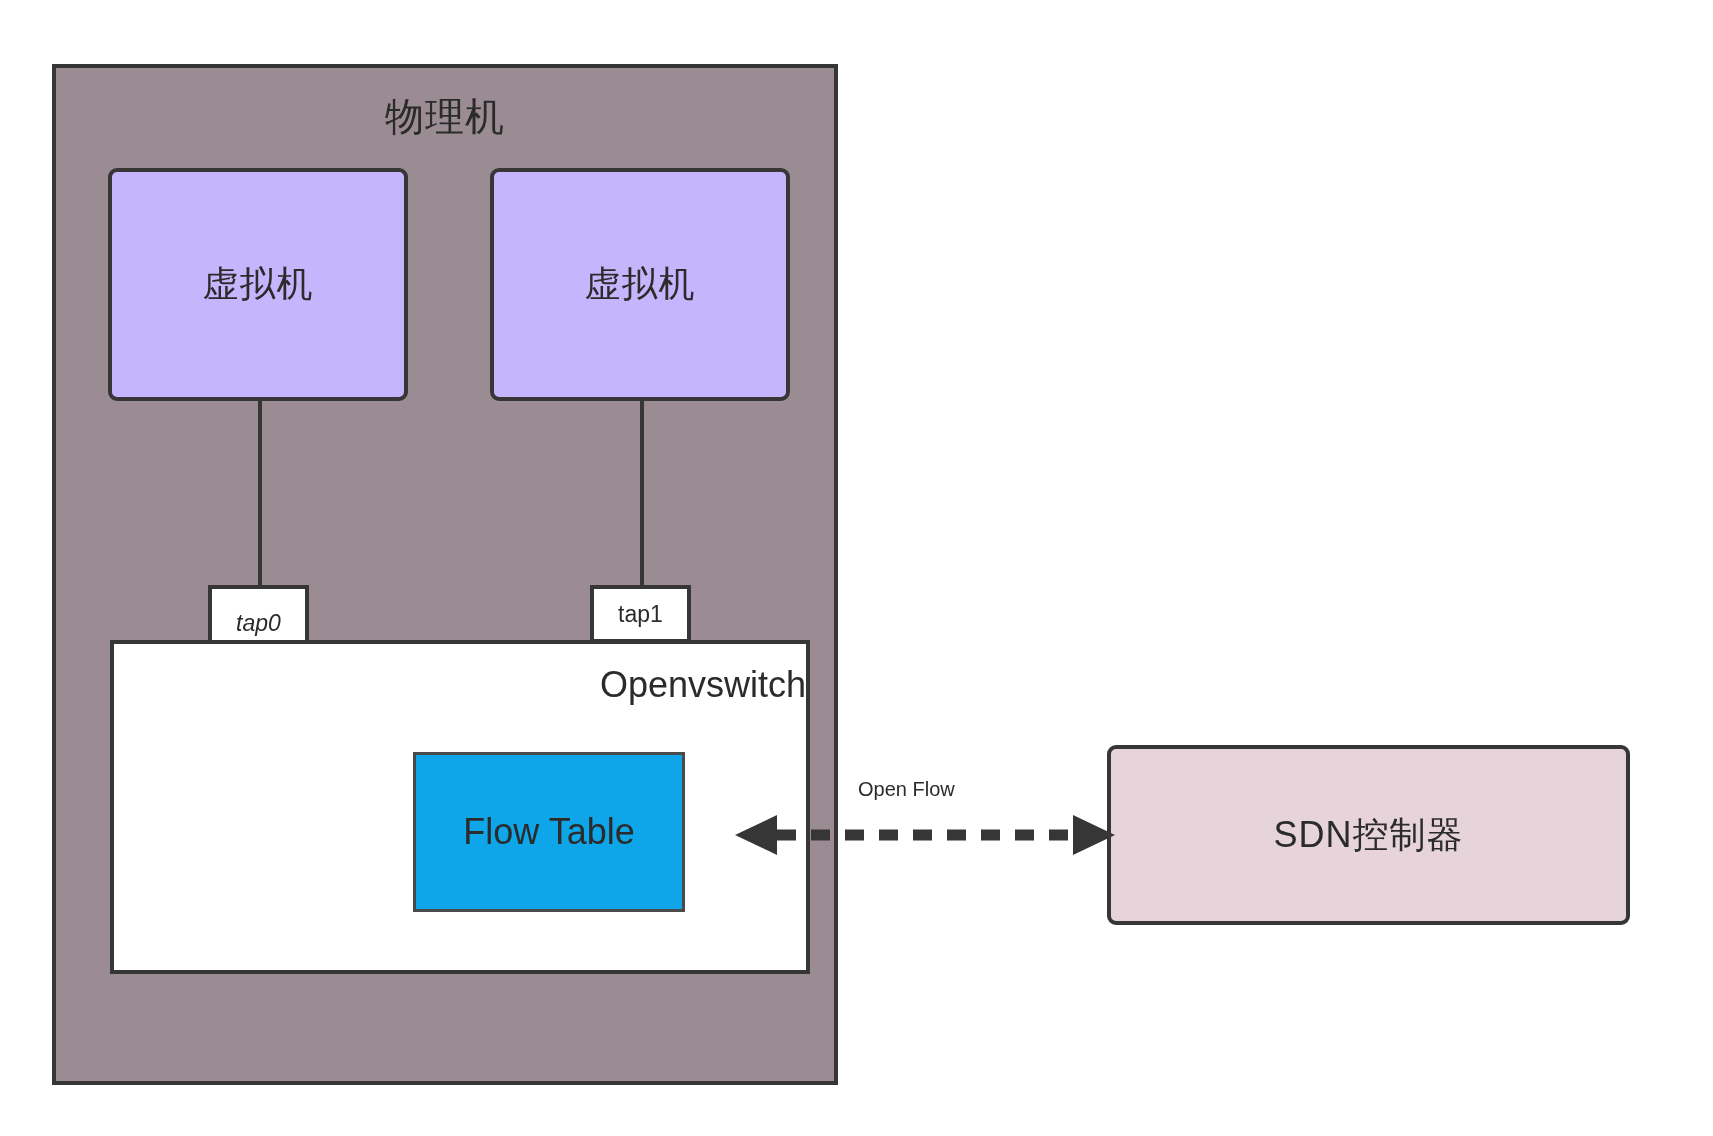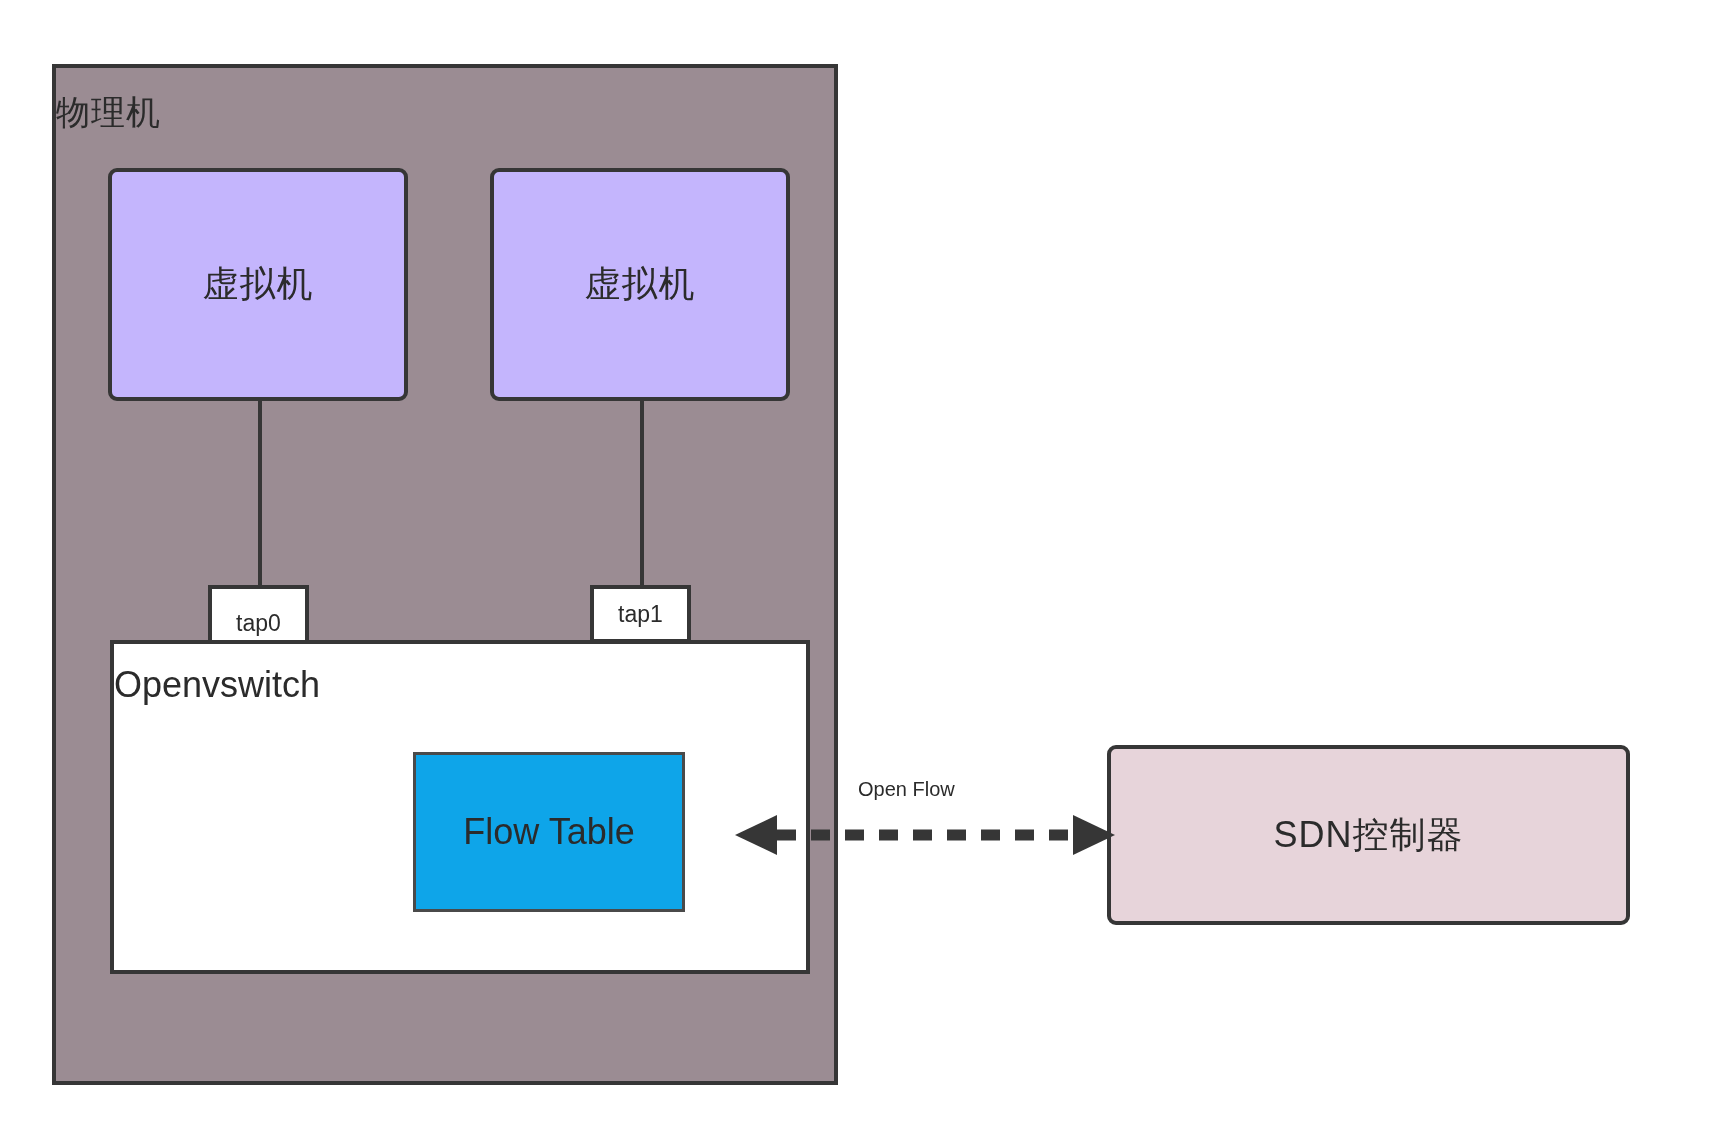--- a/index.html
+++ b/index.html
@@ -29,21 +29,22 @@
     height: 1021px;
     box-sizing: border-box;
     background: #9b8c93;
     border: 4px solid #363636;
   }
   .host-title {
     position: absolute;
     left: 0;
     top: 22px;
     width: 100%;
-    font-size: 34px;
+    text-align: center;
+    font-size: 39px;
     color: #2b2b2b;
     letter-spacing: 1px;
   }
 
   
   .vm-box {
     position: absolute;
     box-sizing: border-box;
     background: #c4b5fd;
     border: 4px solid #363636;
@@ -76,40 +77,40 @@
     background: #ffffff;
     border: 4px solid #363636;
     display: flex;
     align-items: center;
     justify-content: center;
   }
   .tap-label {
     font-size: 23px;
     color: #2b2b2b;
   }
-  #tap-0 { left: 208px; top: 585px; width: 101px; height: 76px; }
+  #tap-0 { left: 208px; top: 585px; width: 101px; height: 76px; font-style: italic; }
   #tap-1 { left: 590px; top: 585px; width: 101px; height: 58px; }
 
   
   .ovs-box {
     position: absolute;
     left: 110px;
     top: 640px;
     width: 700px;
     height: 334px;
     box-sizing: border-box;
     background: #ffffff;
     border: 4px solid #363636;
   }
   .ovs-title {
     position: absolute;
     left: 0;
     top: 20px;
     width: 100%;
-    text-align: left;
+    text-align: right;
     font-size: 36px;
     color: #2b2b2b;
   }
 
   
   .flowtable-box {
     position: absolute;
     left: 413px;
     top: 752px;
     width: 272px;

